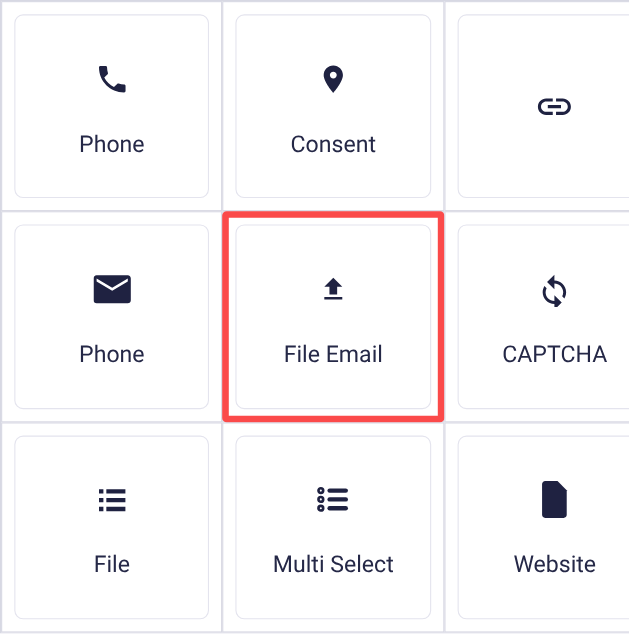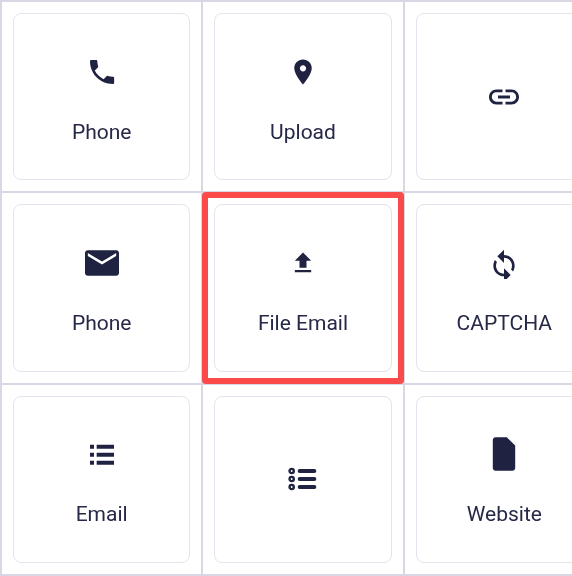--- a/index.html
+++ b/index.html
@@ -80,21 +80,21 @@
     </div>
   </div>
 
   <div class="cell">
     <div class="card">
       <div class="icon-wrap">
         <svg width="30" height="38" viewBox="0 0 24 24">
             <path d="M12 2C8.1 2 5 5.1 5 9c0 5.2 7 13 7 13s7-7.8 7-13c0-3.9-3.1-7-7-7zm0 9.5c-1.4 0-2.5-1.1-2.5-2.5S10.6 6.5 12 6.5s2.5 1.1 2.5 2.5S13.4 11.5 12 11.5z"></path>
           </svg>
       </div>
-      <div class="label">Upload</div>
+      <div class="label">Consent</div>
     </div>
   </div>
 
   <div class="cell">
     <div class="card">
       <div class="icon-wrap">
         <svg width="36" height="22" viewBox="0 0 24 12">
             <path d="M3.9 6c0-1.7 1.4-3.1 3.1-3.1h4V1H7C4.2 1 2 3.2 2 6s2.2 5 5 5h4V9.1H7C5.3 9.1 3.9 7.7 3.9 6zM8 7h8V5H8v2zm9-6h-4v1.9h4c1.7 0 3.1 1.4 3.1 3.1s-1.4 3.1-3.1 3.1h-4V11h4c2.8 0 5-2.2 5-5s-2.2-5-5-5z"></path>
           </svg>
       </div>
@@ -135,36 +135,37 @@
     </div>
   </div>
 
   <div class="cell">
     <div class="card">
       <div class="icon-wrap">
         <svg width="32" height="24" viewBox="0 0 24 18">
             <path d="M3 2h3v3H3V2zm5 0h13v3H8V2zM3 8h3v3H3V8zm5 0h13v3H8V8zM3 14h3v3H3v-3zm5 0h13v3H8v-3z"></path>
           </svg>
       </div>
-      <div class="label">Email</div>
+      <div class="label">File</div>
     </div>
   </div>
 
   <div class="cell">
     <div class="card">
       <div class="icon-wrap">
         <svg width="32" height="24" viewBox="0 0 24 18">
             <circle cx="3.5" cy="3" r="1.6" fill="none" stroke="#1f2241" stroke-width="1.8"></circle>
             <rect x="8" y="1.5" width="14" height="3" rx="1.5"></rect>
             <circle cx="3.5" cy="9" r="1.6" fill="none" stroke="#1f2241" stroke-width="1.8"></circle>
             <rect x="8" y="7.5" width="14" height="3" rx="1.5"></rect>
             <circle cx="3.5" cy="15" r="1.6" fill="none" stroke="#1f2241" stroke-width="1.8"></circle>
             <rect x="8" y="13.5" width="14" height="3" rx="1.5"></rect>
           </svg>
       </div>
+      <div class="label">Multi Select</div>
     </div>
   </div>
 
   <div class="cell">
     <div class="card">
       <div class="icon-wrap">
         <svg width="28" height="34" viewBox="0 0 20 24">
             <path d="M4 0h8l6 6v16c0 1.1-.9 2-2 2H4c-1.1 0-2-.9-2-2V2C2 .9 2.9 0 4 0z"></path>
           </svg>
       </div>

